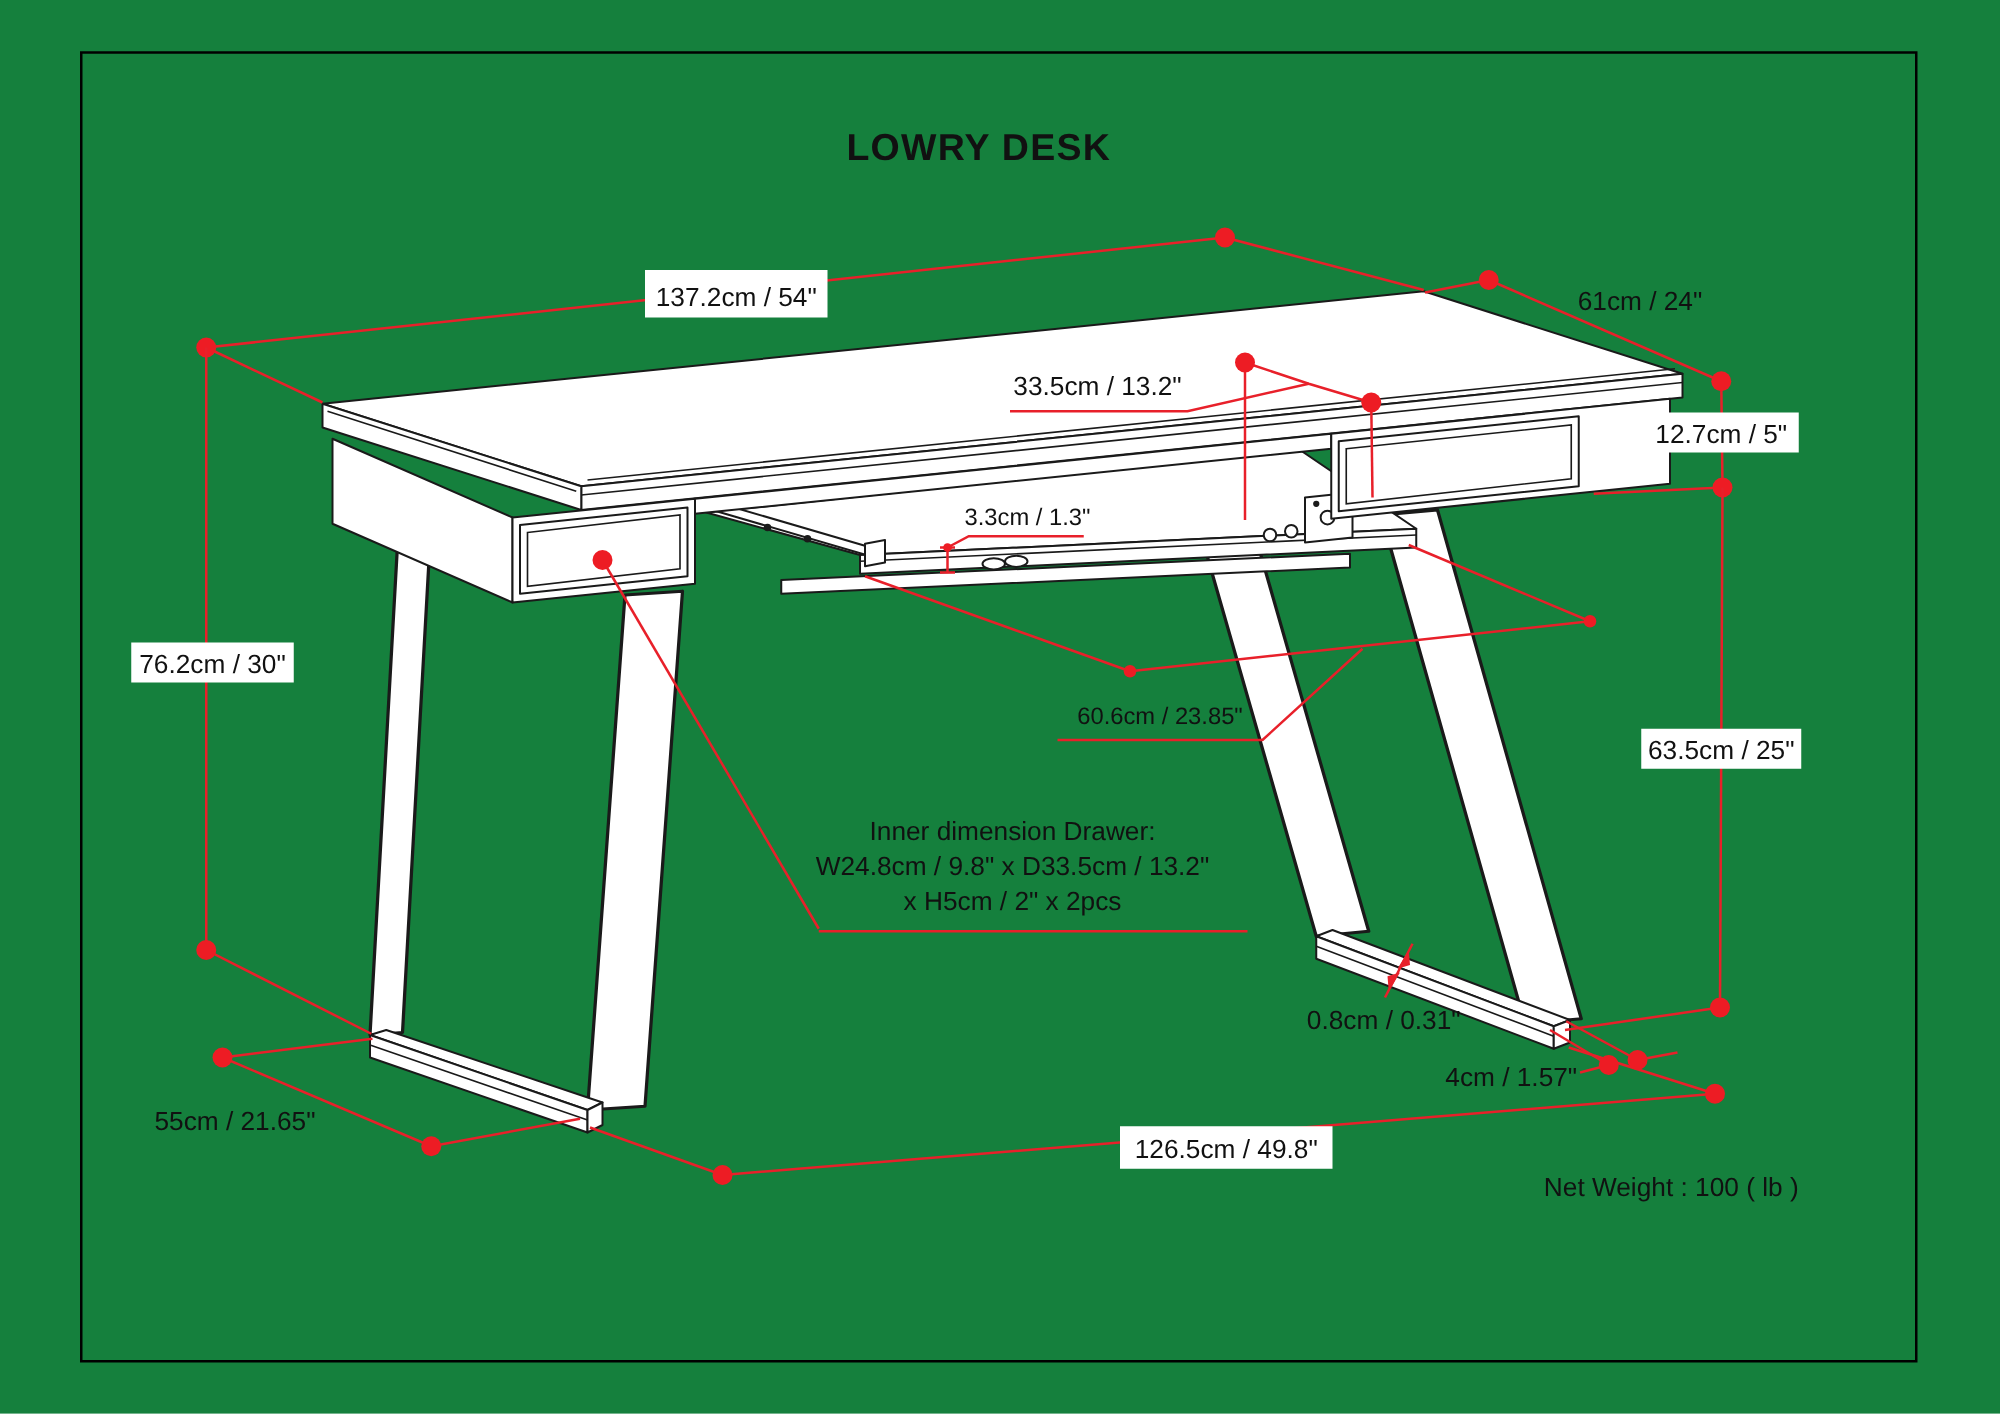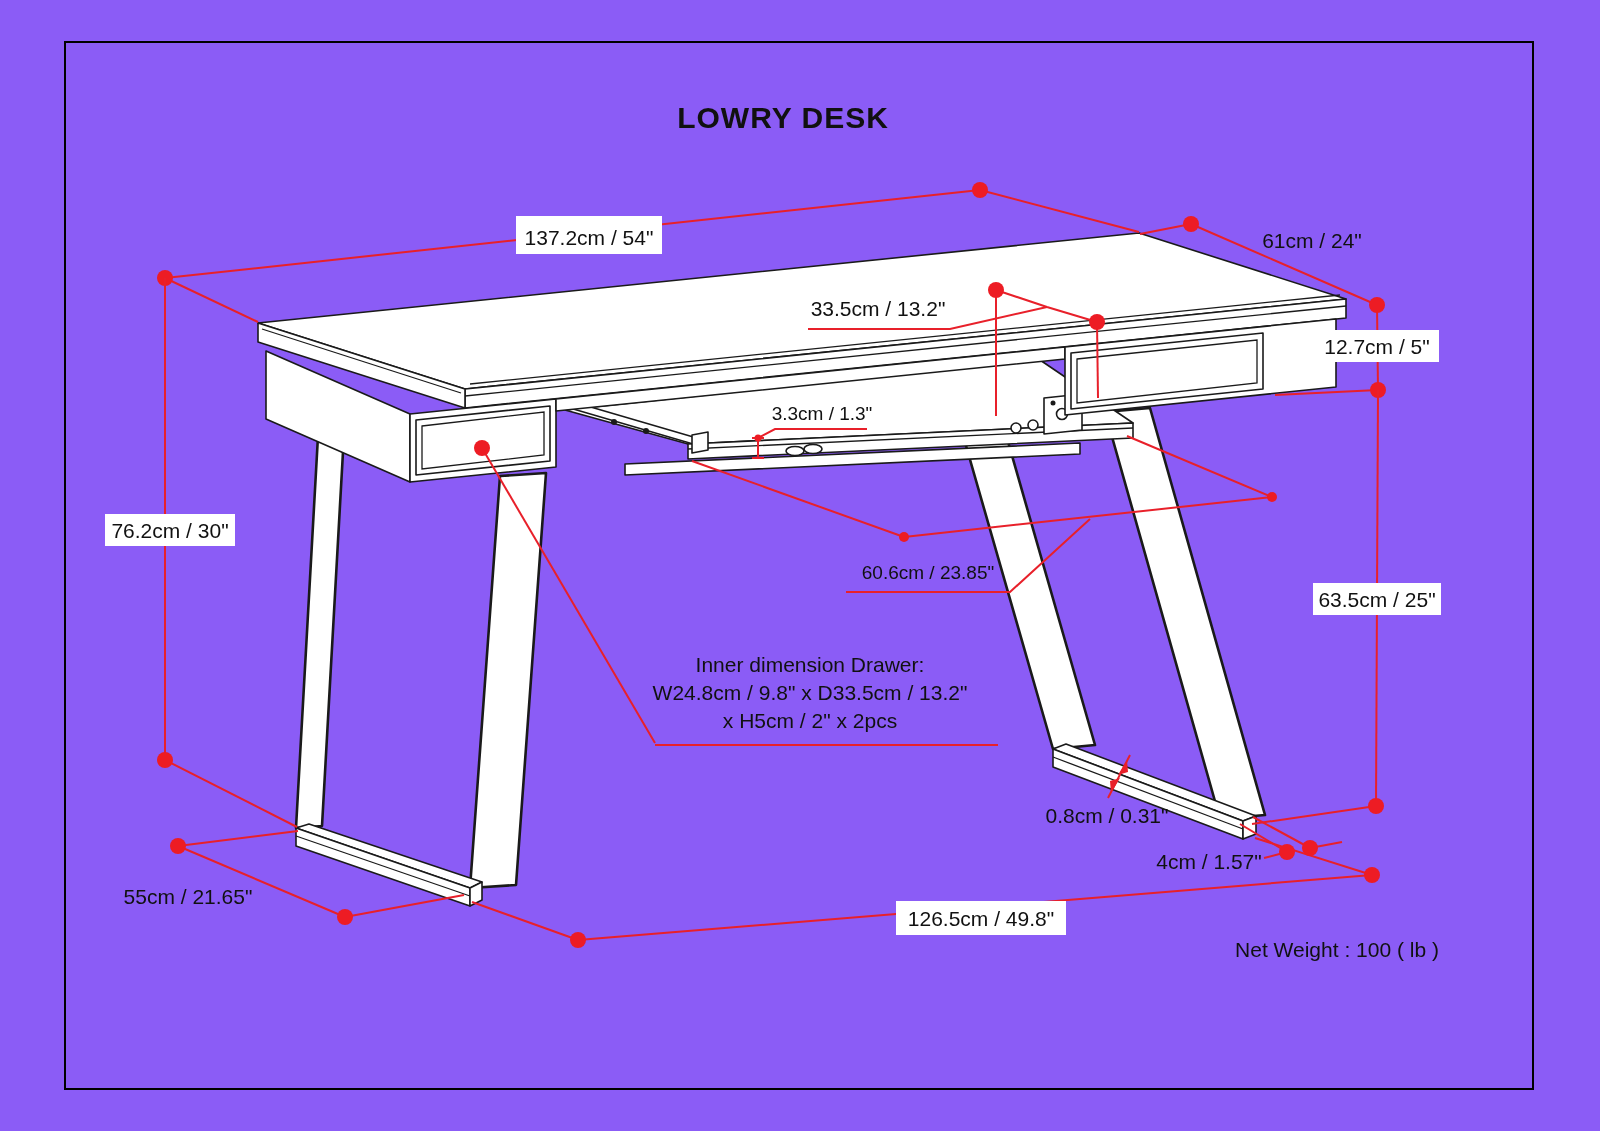--- a/index.html
+++ b/index.html
@@ -1,16 +1,16 @@
 <!DOCTYPE html>
 <html><head>
 <meta charset="utf-8">
 <style>
   html,body{margin:0;padding:0;background:#fff;}
-  .page{position:relative;width:1600px;height:1131px;background:#8b5cf6;overflow:hidden;
+  .page{position:relative;width:1600px;height:1131px;background:#15803d;overflow:hidden;
         font-family:"Liberation Sans", sans-serif;}
   svg{display:block;}
   text{font-family:"Liberation Sans", sans-serif;fill:#111;}
   .title-text{font-size:30px;font-weight:bold;letter-spacing:1px;}
   .dim-text{font-size:21px;}
   .dim-text-sm{font-size:19px;}
   .blk{stroke:#1a1a1a;stroke-width:1.6;fill:#fff;stroke-linejoin:round;}
   .blk-thick{stroke:#1a1a1a;stroke-width:2.6;fill:#fff;stroke-linejoin:round;}
   .blk-line{stroke:#1a1a1a;stroke-width:1.3;fill:none;}
   .hole{fill:#1a1a1a;stroke:none;}

